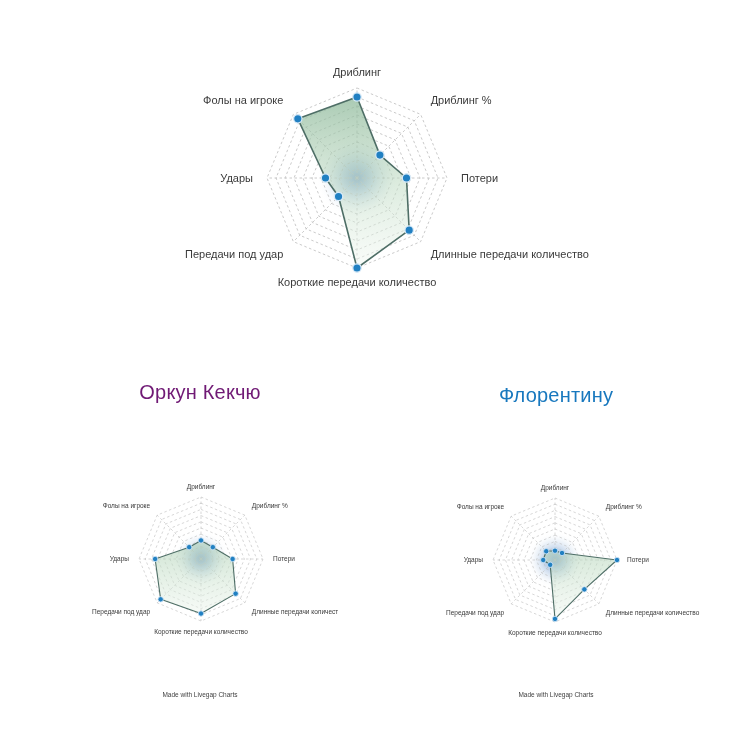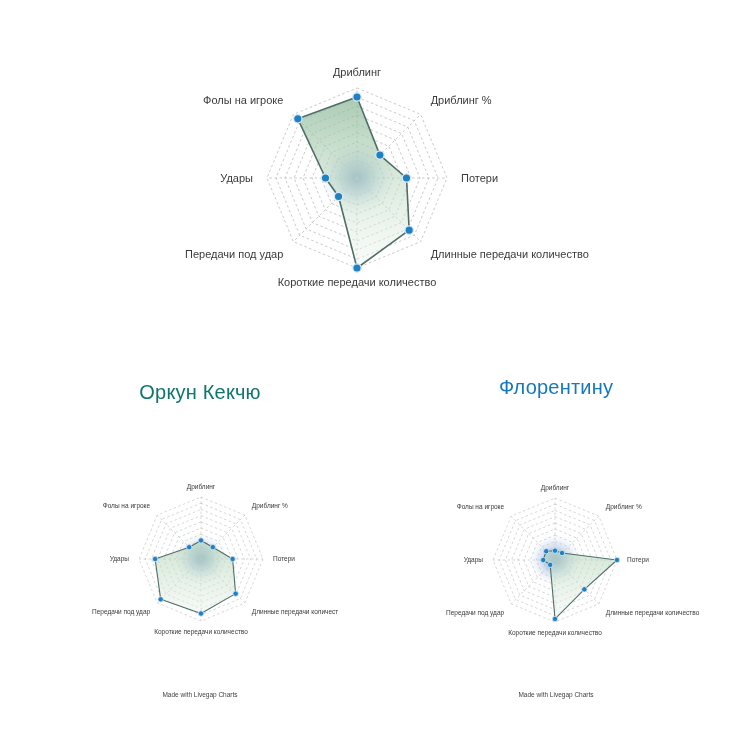--- a/index.html
+++ b/index.html
@@ -10,21 +10,21 @@
   .canvas{position:absolute;inset:0;margin-left:13px;}
   svg.radar{position:absolute;}
   #chart-0{left:110px;top:46px;}
   #chart-1{left:55px;top:468px;}
   #chart-2{left:405px;top:468px;}
   .chart-title{
     position:absolute;width:300px;text-align:center;
     font-size:20px;letter-spacing:0.2px;
   }
   .title-left{left:37px;top:381px;}
-  .title-right{left:393px;top:376px;}
+  .title-right{left:393px;top:384px;}
   .credit{
     position:absolute;width:200px;text-align:center;font-size:6.5px;
   }
   .credit-left{left:87px;top:691px;}
   .credit-right{left:443px;top:691px;}
 </style>
 </head>
 <body style="background: rgb(255, 255, 255);">
 
 <div class="canvas">
@@ -73,21 +73,21 @@
       <text x="234" y="30" text-anchor="middle" font-size="11" fill="#3a3a3a" font-family="&quot;Liberation Sans&quot;, sans-serif">Дриблинг</text>
       <text x="307.6396103067893" y="58.36038969321072" text-anchor="start" font-size="11" fill="#3a3a3a" font-family="&quot;Liberation Sans&quot;, sans-serif">Дриблинг %</text>
       <text x="338" y="135.85" text-anchor="start" font-size="11" fill="#3a3a3a" font-family="&quot;Liberation Sans&quot;, sans-serif">Потери</text>
       <text x="307.6396103067893" y="212.23961030678927" text-anchor="start" font-size="11" fill="#3a3a3a" font-family="&quot;Liberation Sans&quot;, sans-serif">Длинные передачи количество</text>
       <text x="234" y="240" text-anchor="middle" font-size="11" fill="#3a3a3a" font-family="&quot;Liberation Sans&quot;, sans-serif">Короткие передачи количество</text>
       <text x="160.36038969321072" y="212.23961030678927" text-anchor="end" font-size="11" fill="#3a3a3a" font-family="&quot;Liberation Sans&quot;, sans-serif">Передачи под удар</text>
       <text x="130" y="135.85" text-anchor="end" font-size="11" fill="#3a3a3a" font-family="&quot;Liberation Sans&quot;, sans-serif">Удары</text>
       <text x="160.36038969321072" y="58.36038969321072" text-anchor="end" font-size="11" fill="#3a3a3a" font-family="&quot;Liberation Sans&quot;, sans-serif">Фолы на игроке</text>
     </svg>
 
-  <div class="chart-title title-left" style="color: #0f766e;">Оркун Кекчю</div>
+  <div class="chart-title title-left" style="color: #701a75;">Оркун Кекчю</div>
   <div class="chart-title title-right" style="color: rgb(24, 120, 190);">Флорентину</div>
 
   <svg id="chart-1" class="radar" width="270" height="182">
       <defs>
         <radialGradient id="chart-1-glow" cx="0.5" cy="0.5" r="0.5">
           <stop offset="0" stop-color="#7195cb" stop-opacity="0.9"></stop>
           <stop offset="0.35" stop-color="#8fb0d9" stop-opacity="0.6"></stop>
           <stop offset="0.7" stop-color="#c8d9ec" stop-opacity="0.3"></stop>
           <stop offset="1" stop-color="#ffffff" stop-opacity="0"></stop>
         </radialGradient>

